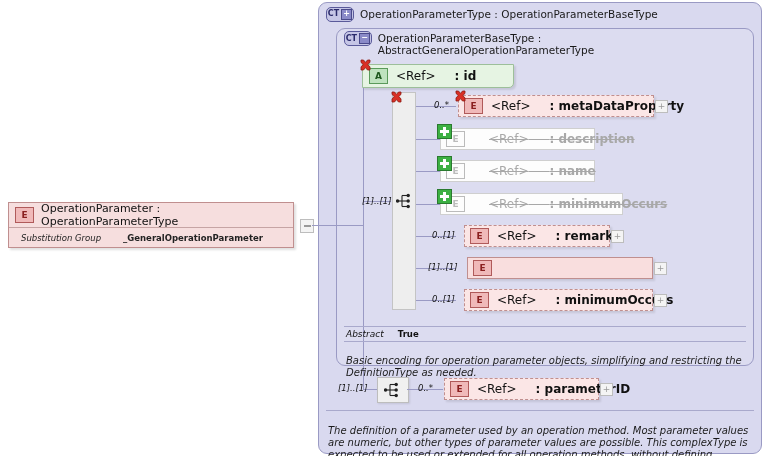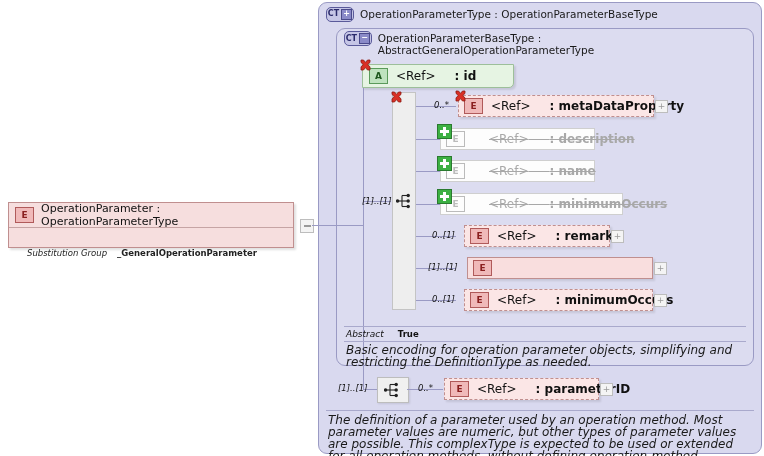--- a/index.html
+++ b/index.html
@@ -71,23 +71,22 @@
     border: 1px solid #c08f8f;
     box-shadow: 2px 2px 2px rgba(0,0,0,0.12);
   }
   .el-left-top {
     height: 24px; display: flex; align-items: center;
     padding-left: 6px; gap: 7px;
     border-bottom: 1px solid #c6a4a4;
   }
   .el-left-bottom {
     height: 20px; display: flex; align-items: center;
-    padding-left: 18px; gap: 10px;
+    padding-left: 12px; gap: 22px;
     font-size: 8.5px;
-    margin-top: 15px;
   }
   .subst-label { font-style: italic; color: #222; }
   .subst-value { font-weight: bold; color: #222; font-size: 8.5px; }
   .el-left-title { font-size: 11px; font-weight: normal; color: #111; }
 
   
   .e-icon {
     width: 17px; height: 14px;
     background: #f0b9b9;
     border: 1px solid #b05a5a;
@@ -211,22 +210,23 @@
   .sep-line { position: absolute; height: 1px; background: #a9a9cc; }
   .abstract-row {
     position: absolute;
     display: flex; align-items: center; gap: 14px;
     font-size: 9px;
   }
   .abstract-row .k { font-style: italic; color: #111; }
   .abstract-row .v { font-weight: bold; color: #111; font-size: 8.5px; }
   .doc-text {
     position: absolute;
-    font-size: 12px; font-style: italic; color: #1a1a1a;
+    font-size: 10px; font-style: italic; color: #1a1a1a;
     line-height: 12px;
+    margin-top: 11px;
   }
 
   
   .seq-box {
     position: absolute;
     width: 30px; height: 24px;
     background: #f0f0f0;
     border: 1px solid #bdbdbd;
     box-shadow: 1px 1px 2px rgba(0,0,0,0.10);
   }

